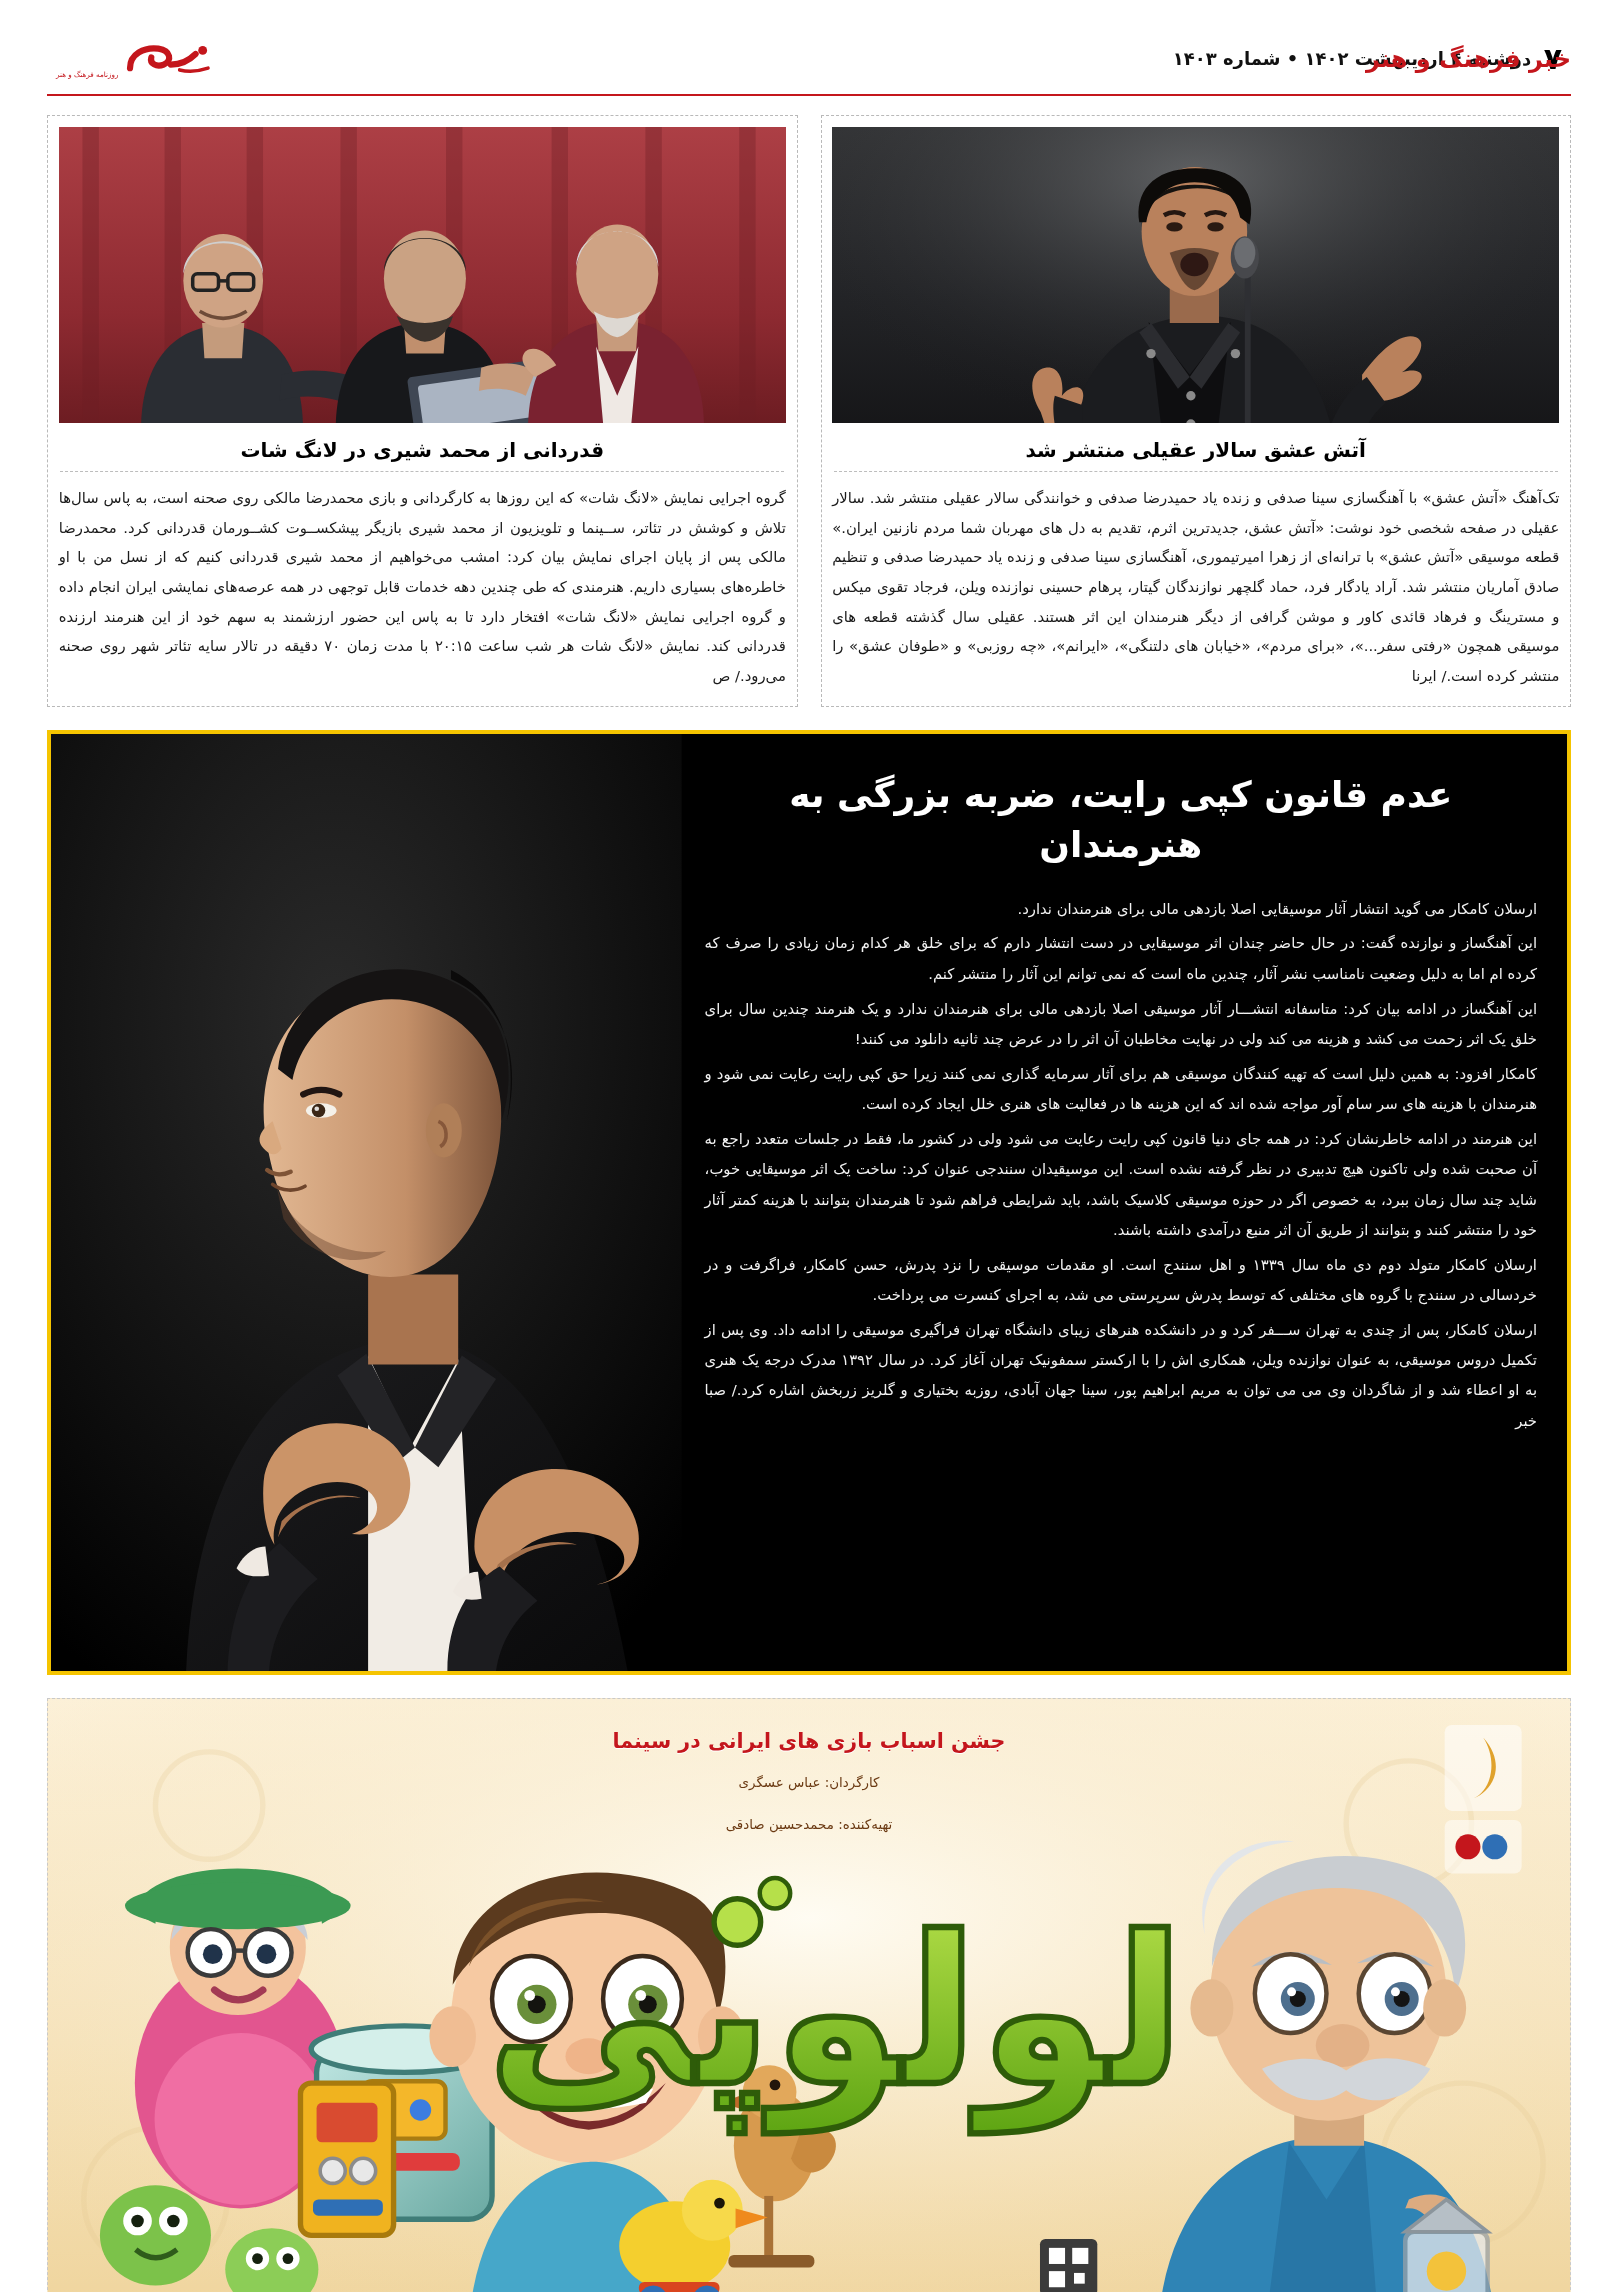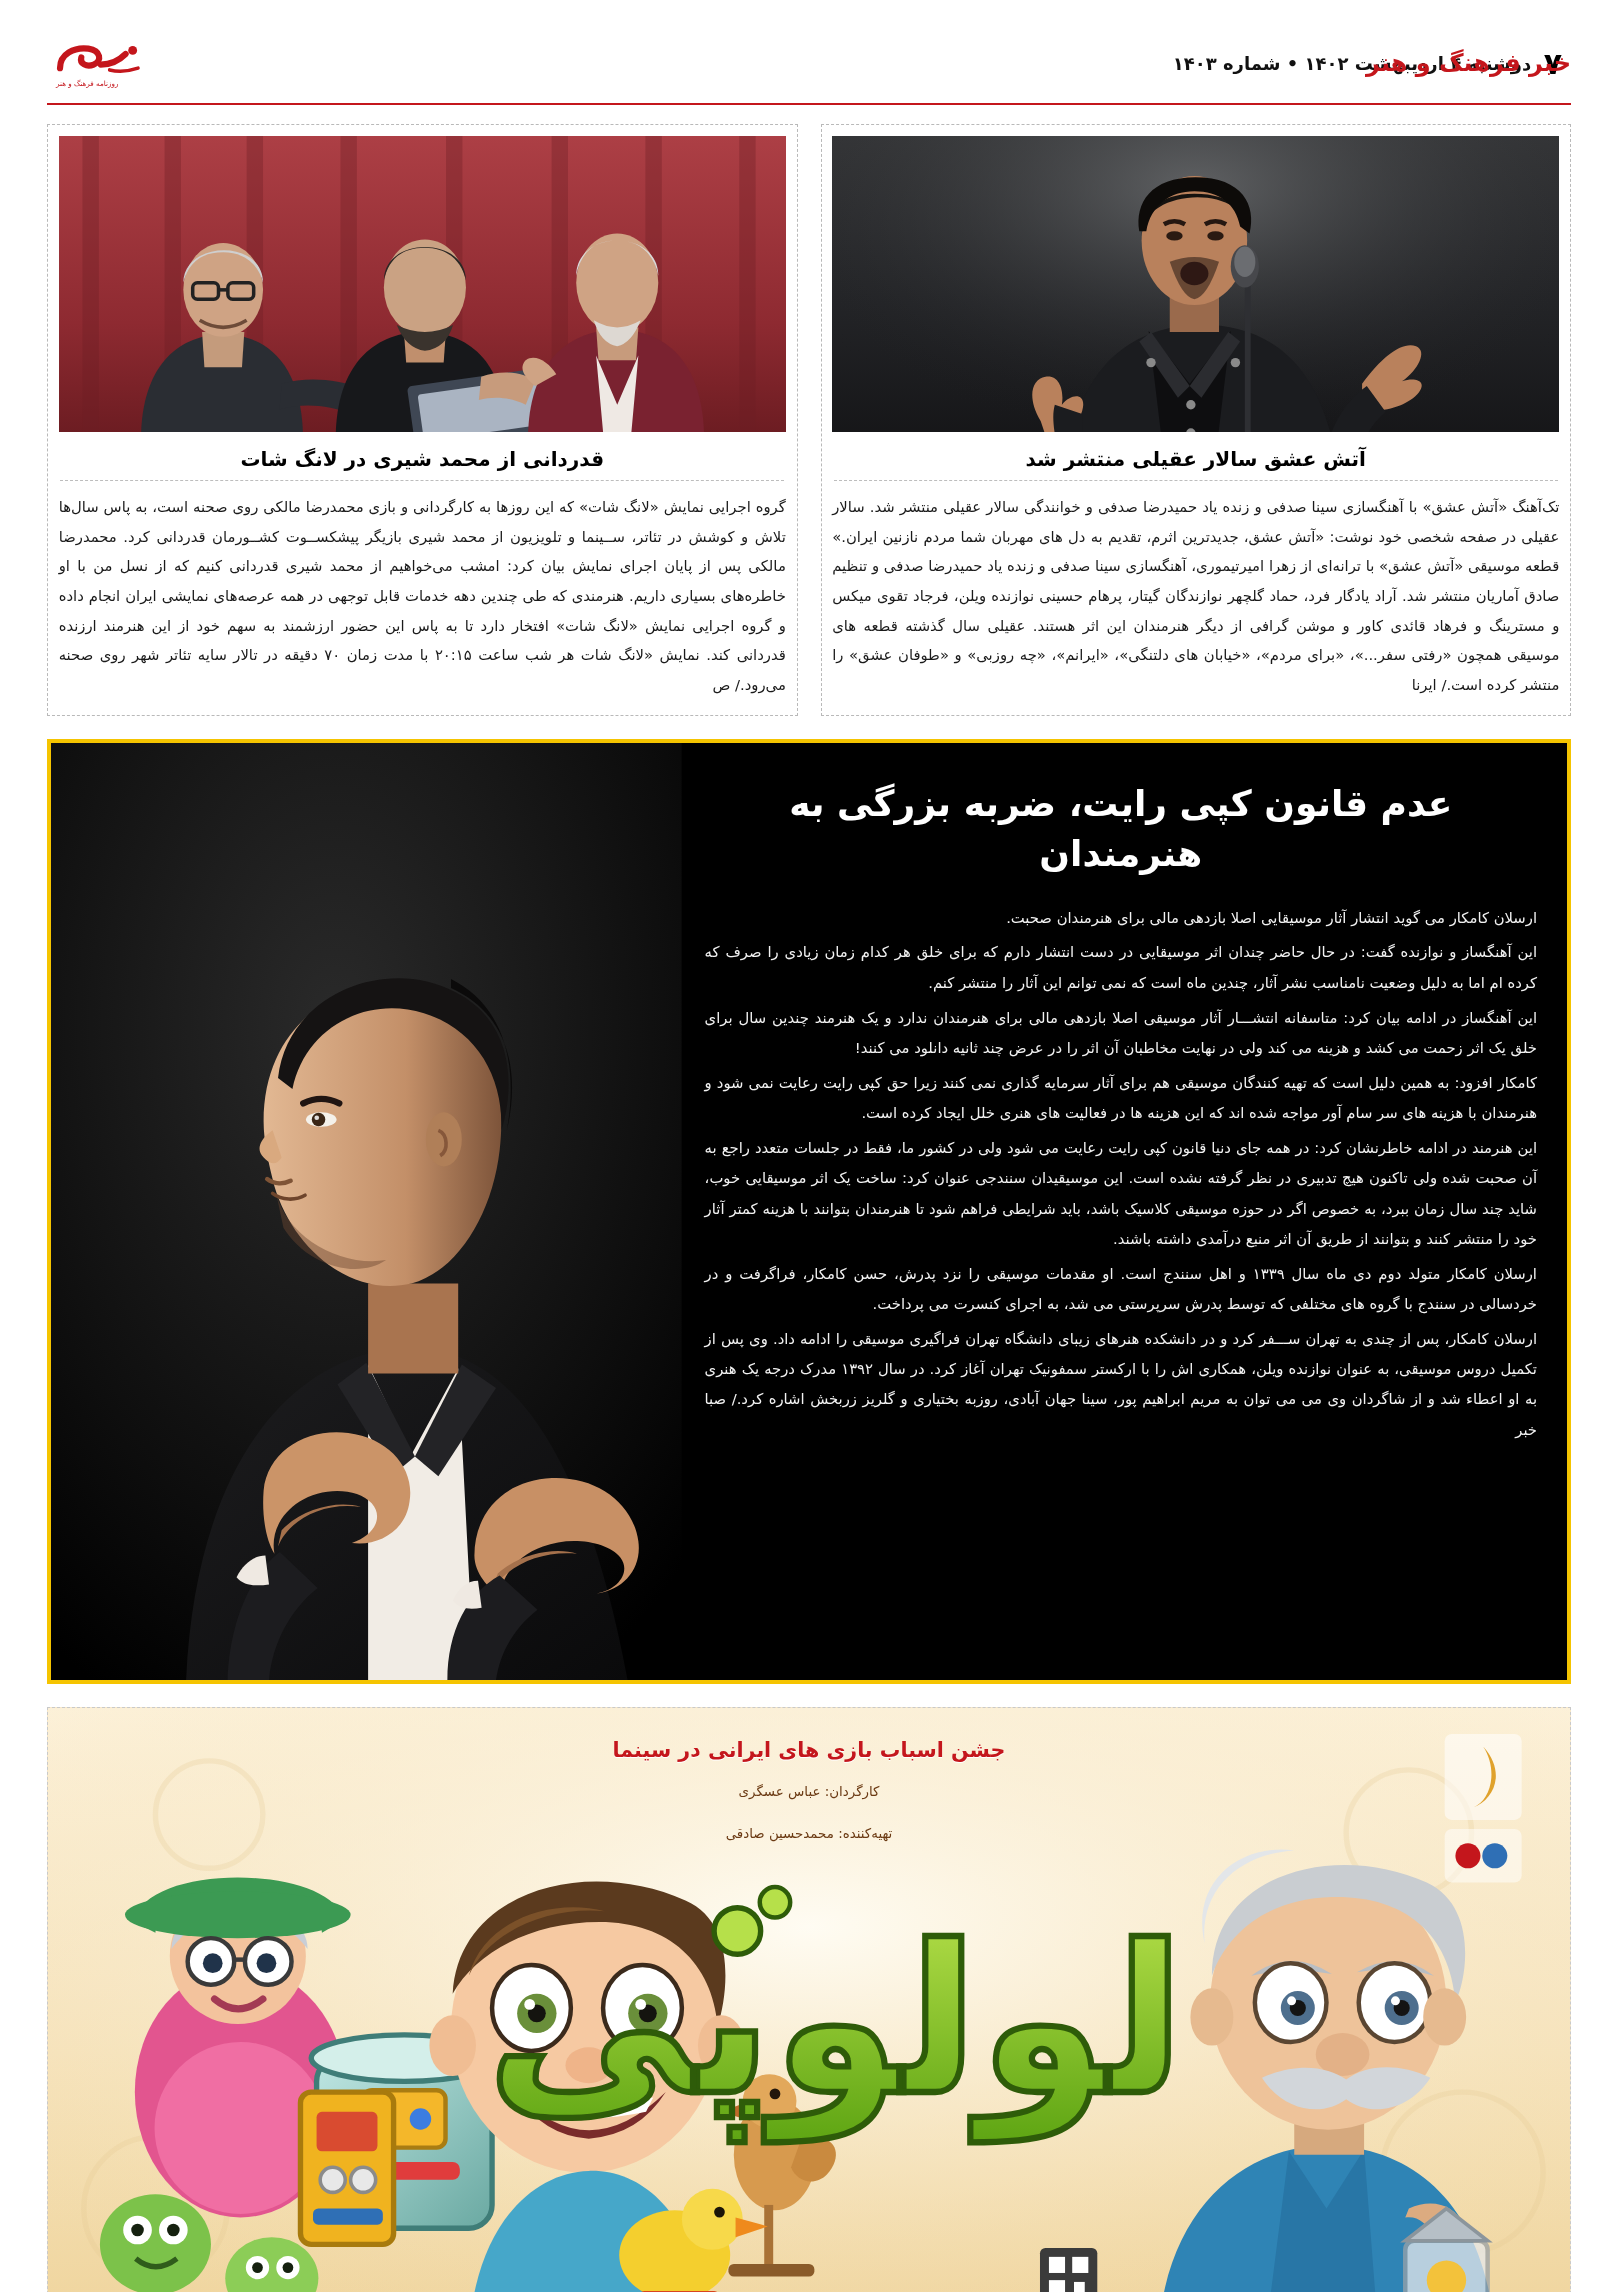--- a/index.html
+++ b/index.html
@@ -52,23 +52,23 @@
   .section-title {
     position: absolute;
     left: 0; right: 0;
     font-size: 24px;
     font-weight: bold;
     color: #c4161c;
     pointer-events: none;
   }
   .logo-wrap {
     display: flex;
-    flex-direction: column;
+    flex-direction: row;
     align-items: flex-end;
-    gap: 0;
+    gap: 8px;
   }
   .logo-mark {
     display: block;
     line-height: 1;
   }
   .logo-sub {
     font-size: 7.2px;
     color: #c4161c;
     letter-spacing: 0.9px;
   }
@@ -334,21 +334,21 @@
       <div class="art-body">
         <p>گروه اجرایی نمایش «لانگ شات» که این روزها به کارگردانی و بازی محمدرضا مالکی روی صحنه است، به پاس سال‌ها تلاش و کوشش در تئاتر، ســینما و تلویزیون از محمد شیری بازیگر پیشکســوت کشــورمان قدردانی کرد. محمدرضا مالکی پس از پایان اجرای نمایش بیان کرد: امشب می‌خواهیم از محمد شیری قدردانی کنیم که از نسل من با او خاطره‌های بسیاری داریم. هنرمندی که طی چندین دهه خدمات قابل توجهی در همه عرصه‌های نمایشی ایران انجام داده و گروه اجرایی نمایش «لانگ شات» افتخار دارد تا به پاس این حضور ارزشمند به سهم خود از این هنرمند ارزنده قدردانی کند. نمایش «لانگ شات هر شب ساعت ۲۰:۱۵ با مدت زمان ۷۰ دقیقه در تالار سایه تئاتر شهر روی صحنه می‌رود./ ص</p>
       </div>
     </div>
   </div>
 
   <div class="feature">
     <div class="feature-text">
       <h1 class="feature-title">عدم قانون کپی رایت، ضربه بزرگی به هنرمندان</h1>
       <div class="feature-body">
-        <p>ارسلان کامکار می گوید انتشار آثار موسیقایی اصلا بازدهی مالی برای هنرمندان صحبت.</p>
+        <p>ارسلان کامکار می گوید انتشار آثار موسیقایی اصلا بازدهی مالی برای هنرمندان ندارد.</p>
         <p>این آهنگساز و نوازنده گفت: در حال حاضر چندان اثر موسیقایی در دست انتشار دارم که برای خلق هر کدام زمان زیادی را صرف که کرده ام اما به دلیل وضعیت نامناسب نشر آثار، چندین ماه است که نمی توانم این آثار را منتشر کنم.</p>
         <p>این آهنگساز در ادامه بیان کرد: متاسفانه انتشـــار آثار موسیقی اصلا بازدهی مالی برای هنرمندان ندارد و یک هنرمند چندین سال برای خلق یک اثر زحمت می کشد و هزینه می کند ولی در نهایت مخاطبان آن اثر را در عرض چند ثانیه دانلود می کنند!</p>
         <p>کامکار افزود: به همین دلیل است که تهیه کنندگان موسیقی هم برای آثار سرمایه گذاری نمی کنند زیرا حق کپی رایت رعایت نمی شود و هنرمندان با هزینه های سر سام آور مواجه شده اند که این هزینه ها در فعالیت های هنری خلل ایجاد کرده است.</p>
         <p>این هنرمند در ادامه خاطرنشان کرد: در همه جای دنیا قانون کپی رایت رعایت می شود ولی در کشور ما، فقط در جلسات متعدد راجع به آن صحبت شده ولی تاکنون هیچ تدبیری در نظر گرفته نشده است. این موسیقیدان سنندجی عنوان کرد: ساخت یک اثر موسیقایی خوب، شاید چند سال زمان ببرد، به خصوص اگر در حوزه موسیقی کلاسیک باشد، باید شرایطی فراهم شود تا هنرمندان بتوانند با هزینه کمتر آثار خود را منتشر کنند و بتوانند از طریق آن اثر منبع درآمدی داشته باشند.</p>
         <p>ارسلان کامکار متولد دوم دی ماه سال ۱۳۳۹ و اهل سنندج است. او مقدمات موسیقی را نزد پدرش، حسن کامکار، فراگرفت و در خردسالی در سنندج با گروه های مختلفی که توسط پدرش سرپرستی می شد، به اجرای کنسرت می پرداخت.</p>
         <p>ارسلان کامکار، پس از چندی به تهران ســـفر کرد و در دانشکده هنرهای زیبای دانشگاه تهران فراگیری موسیقی را ادامه داد. وی پس از تکمیل دروس موسیقی، به عنوان نوازنده ویلن، همکاری اش را با ارکستر سمفونیک تهران آغاز کرد. در سال ۱۳۹۲ مدرک درجه یک هنری به او اعطاء شد و از شاگردان وی می می توان به مریم ابراهیم پور، سینا جهان آبادی، روزبه بختیاری و گلریز زربخش اشاره کرد./ صبا خبر</p>
       </div>
     </div>
 
     <div class="feature-photo">

